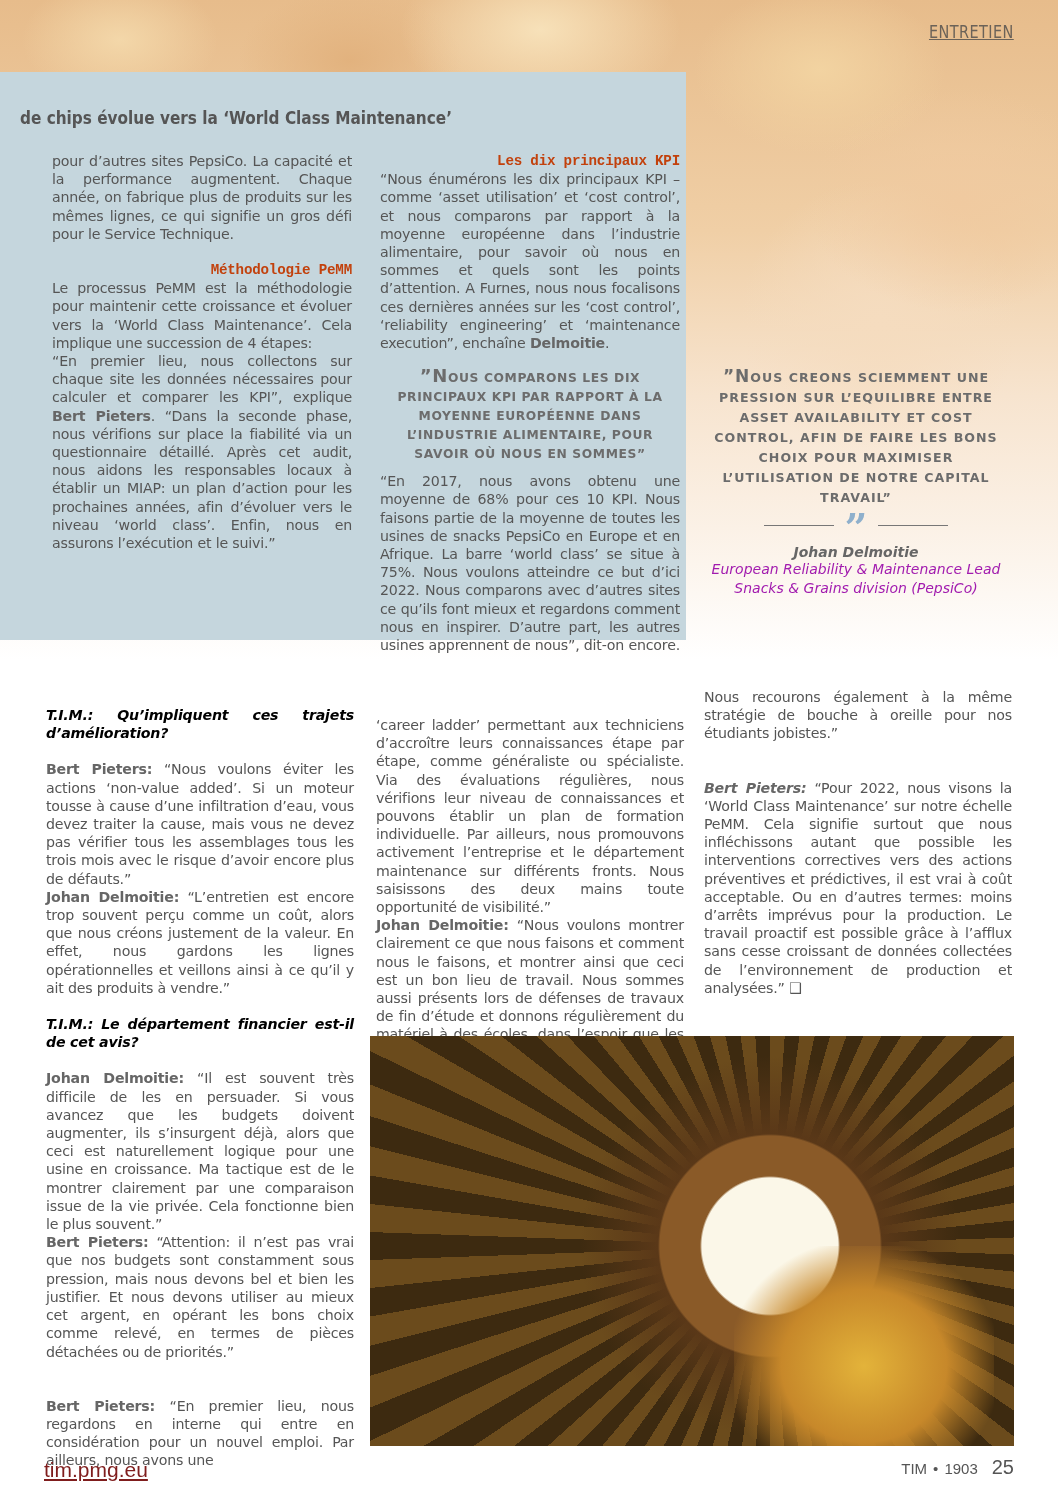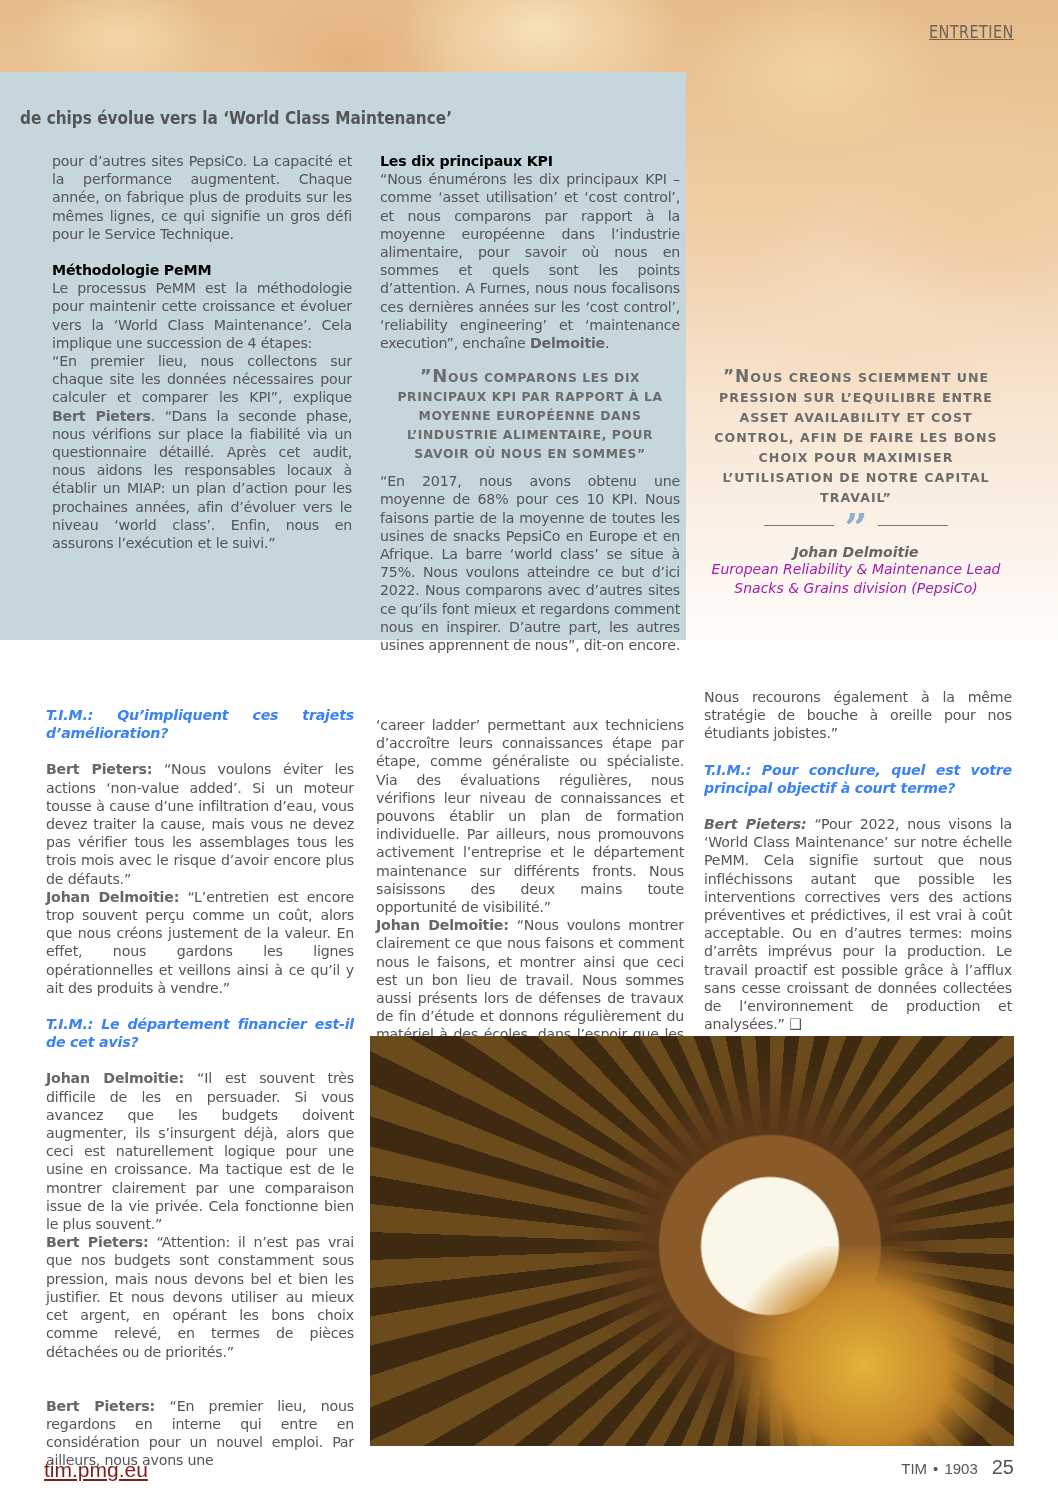--- a/index.html
+++ b/index.html
@@ -35,26 +35,26 @@
     font-size: 17px; font-weight: bold; color: #555;
     transform: scaleX(0.9); transform-origin: left;
     white-space: nowrap;
   }
   .col {
     position: absolute; font-size: 14.2px; line-height: 18.2px; color: #555;
     text-align: justify; letter-spacing: -0.2px;
   }
   .col p { margin: 0; }
   .col .gap { height: 18px; }
-  .col .subhead { text-align: left; font-weight: bold; color: #000000; }
+  .col .subhead { text-align: right; font-weight: bold; color: #c2410c; font-family: Liberation Mono, monospace; }
   .col b { color: #666; }
   .col ul { list-style: none; margin: 0; padding: 0; }
   .col li { font-style: italic; }
   .col li::before { content: "\2022"; font-style: normal; margin-right: 2px; }
-  .col .q { font-weight: bold; font-style: italic; color: #3b82f6; text-align: justify; }
+  .col .q { font-weight: bold; font-style: italic; color: #000000; text-align: justify; }
   .pullquote {
     text-align: center; font-weight: bold; color: #6c6c6c; font-size: 13.5px; line-height: 19.5px;
     letter-spacing: 0.6px; font-variant: small-caps; text-transform: lowercase;
   }
   .pullquote::first-letter { font-size: 18px; }
   .side-quote {
     position: absolute; left: 706px; top: 366px; width: 300px;
     text-align: center;
   }
   .side-quote .qtext {
@@ -140,21 +140,20 @@
 </div>
 
 <div class="col" style="left:376px; top:716px; width:308px;">
   <p>‘career ladder’ permettant aux techniciens d’accroître leurs connaissances étape par étape, comme généraliste ou spécialiste. Via des évaluations régulières, nous vérifions leur niveau de connaissances et pouvons établir un plan de formation individuelle. Par ailleurs, nous promouvons activement l’entreprise et le département maintenance sur différents fronts. Nous saisissons des deux mains toute opportunité de visibilité.”</p>
   <p><b>Johan Delmoitie:</b><span> “Nous voulons montrer clairement ce que nous faisons et comment nous le faisons, et montrer ainsi que ceci est un bon lieu de travail. Nous sommes aussi présents lors de défenses de travaux de fin d’étude et donnons régulièrement du matériel à des écoles, dans l’espoir que les enseignants nous présentent comme employeur potentiel.</span></p>
 </div>
 
 <div class="col" style="left:704px; top:688px; width:308px;">
   <p>Nous recourons également à la même stratégie de bouche à oreille pour nos étudiants jobistes.”</p>
   <div class="gap"></div>
-  <p class="q">T.I.M.: Pour conclure, quel est votre principal objectif à court terme?</p>
   <div class="gap"></div>
   <p><b style="font-style:italic">Bert Pieters:</b><span> “Pour 2022, nous visons la ‘World Class Maintenance’ sur notre échelle PeMM. Cela signifie surtout que nous infléchissons autant que possible les interventions correctives vers des actions préventives et prédictives, il est vrai à coût acceptable. Ou en d’autres termes: moins d’arrêts imprévus pour la production. Le travail proactif est possible grâce à l’afflux sans cesse croissant de données collectées de l’environnement de production et analysées.”</span> <span>❑</span></p>
 </div>
 
 <div class="photo">
   <div class="chips"></div>
 </div>
 
 <div class="footer-link">tim.pmg.eu</div>
 <div class="footer-right">

